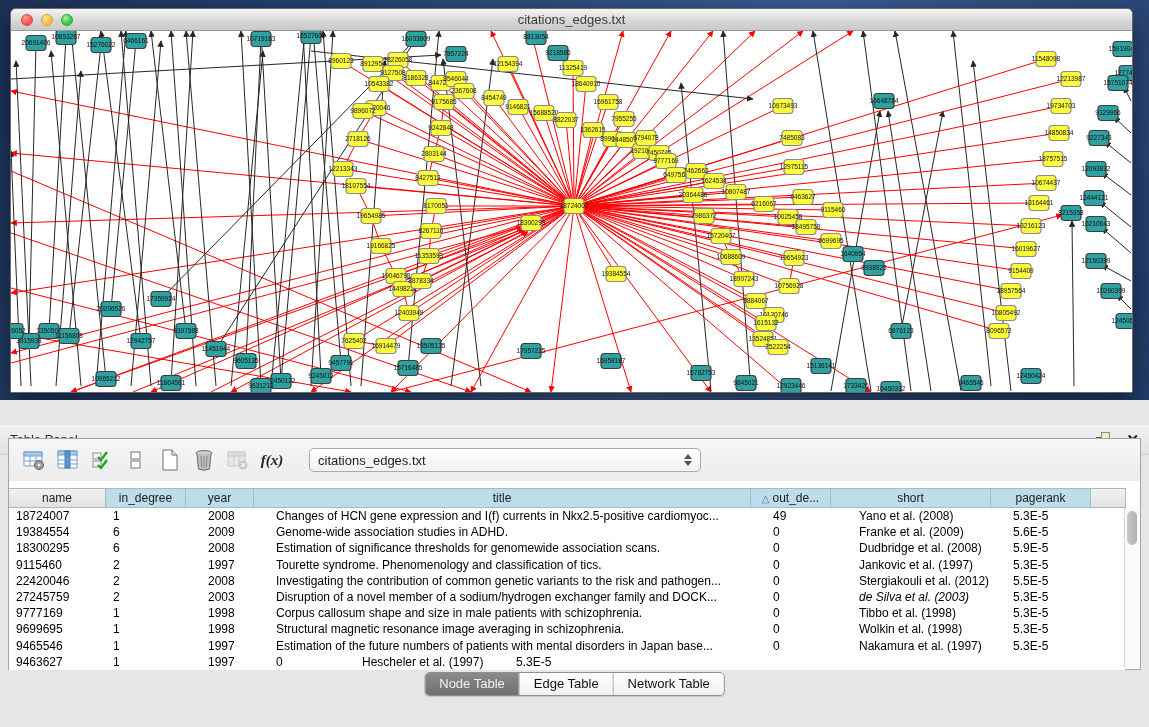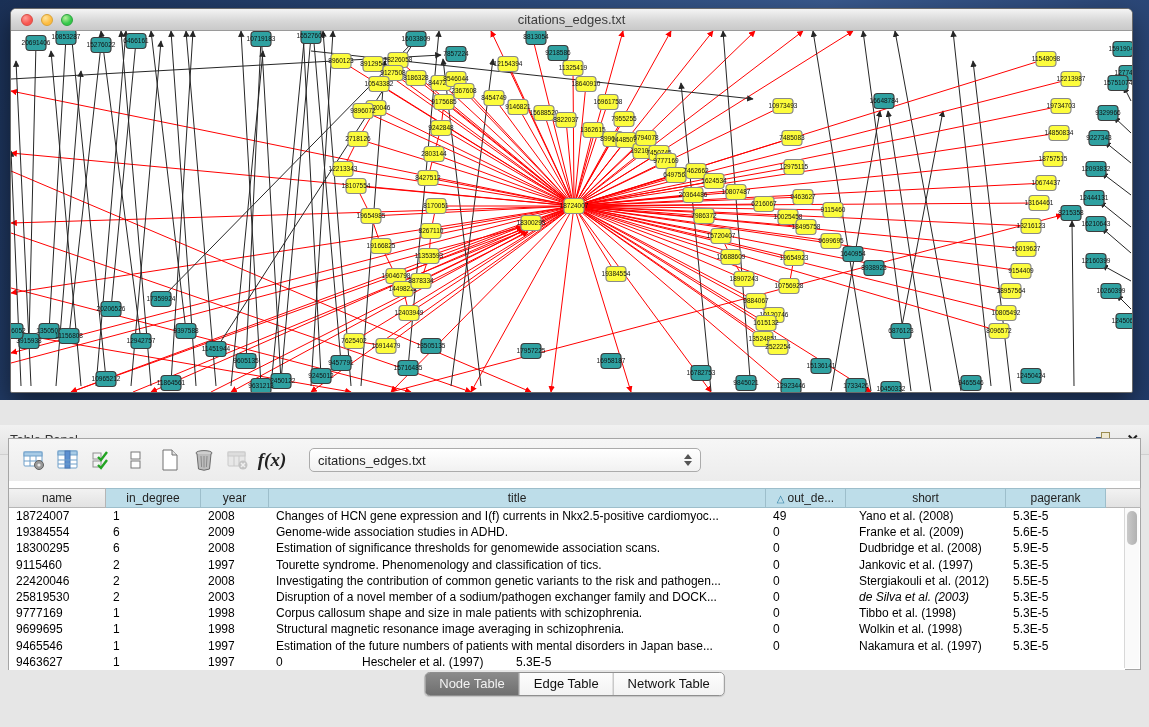--- a/index.html
+++ b/index.html
@@ -33,21 +33,21 @@
   .float-ico { position:relative; width:16px; height:16px; margin-right:14px; cursor:pointer; }
   .float-ico .sq1 { position:absolute; left:0; top:5px; width:9px; height:9px; border:1px solid #3e5d86; background:transparent; }
   .float-ico .sq2 { position:absolute; left:5px; top:0; width:9px; height:9px; border:1px solid #9a8d52; background:#efe9d2; }
   .close-ico { font-size:15px; font-weight:bold; color:#1c1c1c; cursor:pointer; line-height:1; }
 
   .panel-box { position:absolute; left:8px; top:38px; width:1133px; height:232px; background:#fff;
     border:1px solid #a5a5a5; }
   .toolbar { height:42px; background:linear-gradient(#f6f6f6,#ececec); display:flex; align-items:center; padding-left:10px; }
   .tbtn { width:30px; height:30px; margin-right:4px; display:flex; align-items:center; justify-content:center; cursor:pointer; }
   .tbtn.disabled { opacity:.45; }
-  .fx { font-family:"Liberation Serif",serif; font-style:italic; font-weight:bold; font-size:19px; color:#222; }
+  .fx { font-family:"Liberation Serif",serif; font-style:italic; font-weight:bold; font-size:15px; color:#222; }
   .combo { margin-left:18px; width:392px; height:24px; border:1px solid #ababab; border-radius:5px;
     background:linear-gradient(#ffffff,#f1f1f1); display:flex; align-items:center; padding:0 8px; font-size:13px; color:#222; cursor:pointer; }
   .combo .val { flex:1; }
   .combo .arrows { display:flex; flex-direction:column; gap:2px; }
   .combo .arrows i { display:block; width:0; height:0; border-left:4px solid transparent; border-right:4px solid transparent; }
   .combo .arrows i.up { border-bottom:5px solid #555; }
   .combo .arrows i.dn { border-top:5px solid #555; }
 
   .grid-head { position:absolute; left:0; top:49px; height:20px; display:flex; font-size:12px; color:#222; }
   .hcell { border-right:1px solid #9dbecb; border-top:1px solid #9dbecb; border-bottom:1px solid #9dbecb;
@@ -933,21 +933,21 @@
         <span class="val">citations_edges.txt</span>
         <span class="arrows">
             <i class="up"></i>
             <i class="dn"></i>
           </span>
       </div>
     </div>
 
     <div class="grid-head" id="grid-head">
         <div class="hcell gray" style="width: 97px;">name</div>
-        <div class="hcell" style="width: 95px;">in_degree</div>
+        <div class="hcell" style="width: 80px;">in_degree</div>
         <div class="hcell" style="width: 68px;">year</div>
         <div class="hcell" style="width: 497px;">title</div>
         <div class="hcell" style="width: 80px;"><span class="tri">△</span>out_de...</div>
         <div class="hcell" style="width: 160px;">short</div>
         <div class="hcell" style="width: 100px;">pagerank</div>
         <div class="hcell gray" style="width: 35px;"></div>
       </div>
     <div class="grid-body" id="grid-body">
         <div class="grow">
           <div class="gcell" style="width: 97px;">18724007</div>
@@ -988,24 +988,24 @@
         <div class="grow">
           <div class="gcell" style="width: 97px;">22420046</div>
           <div class="gcell" style="width: 95px;">2</div>
           <div class="gcell" style="width: 68px;">2008</div>
           <div class="gcell" style="width: 497px;">Investigating the contribution of common genetic variants to the risk and pathogen...</div>
           <div class="gcell" style="width: 80px;">0</div>
           <div class="gcell" style="width: 160px; padding-left: 13px;">Stergiakouli et al. (2012)</div>
           <div class="gcell" style="width: 100px;">5.5E-5</div>
         </div>
         <div class="grow">
-          <div class="gcell" style="width: 97px;">25819530</div>
+          <div class="gcell" style="width: 97px;">27245759</div>
           <div class="gcell" style="width: 95px;">2</div>
           <div class="gcell" style="width: 68px;">2003</div>
-          <div class="gcell" style="width: 497px;">Disruption of a novel member of a sodium/pathogen exchanger family and DOCK...</div>
+          <div class="gcell" style="width: 497px;">Disruption of a novel member of a sodium/hydrogen exchanger family and DOCK...</div>
           <div class="gcell" style="width: 80px;">0</div>
           <div class="gcell" style="width: 160px; padding-left: 13px; font-style: italic;">de Silva et al. (2003)</div>
           <div class="gcell" style="width: 100px;">5.3E-5</div>
         </div>
         <div class="grow">
           <div class="gcell" style="width: 97px;">9777169</div>
           <div class="gcell" style="width: 95px;">1</div>
           <div class="gcell" style="width: 68px;">1998</div>
           <div class="gcell" style="width: 497px;">Corpus callosum shape and size in male patients with schizophrenia.</div>
           <div class="gcell" style="width: 80px;">0</div>

